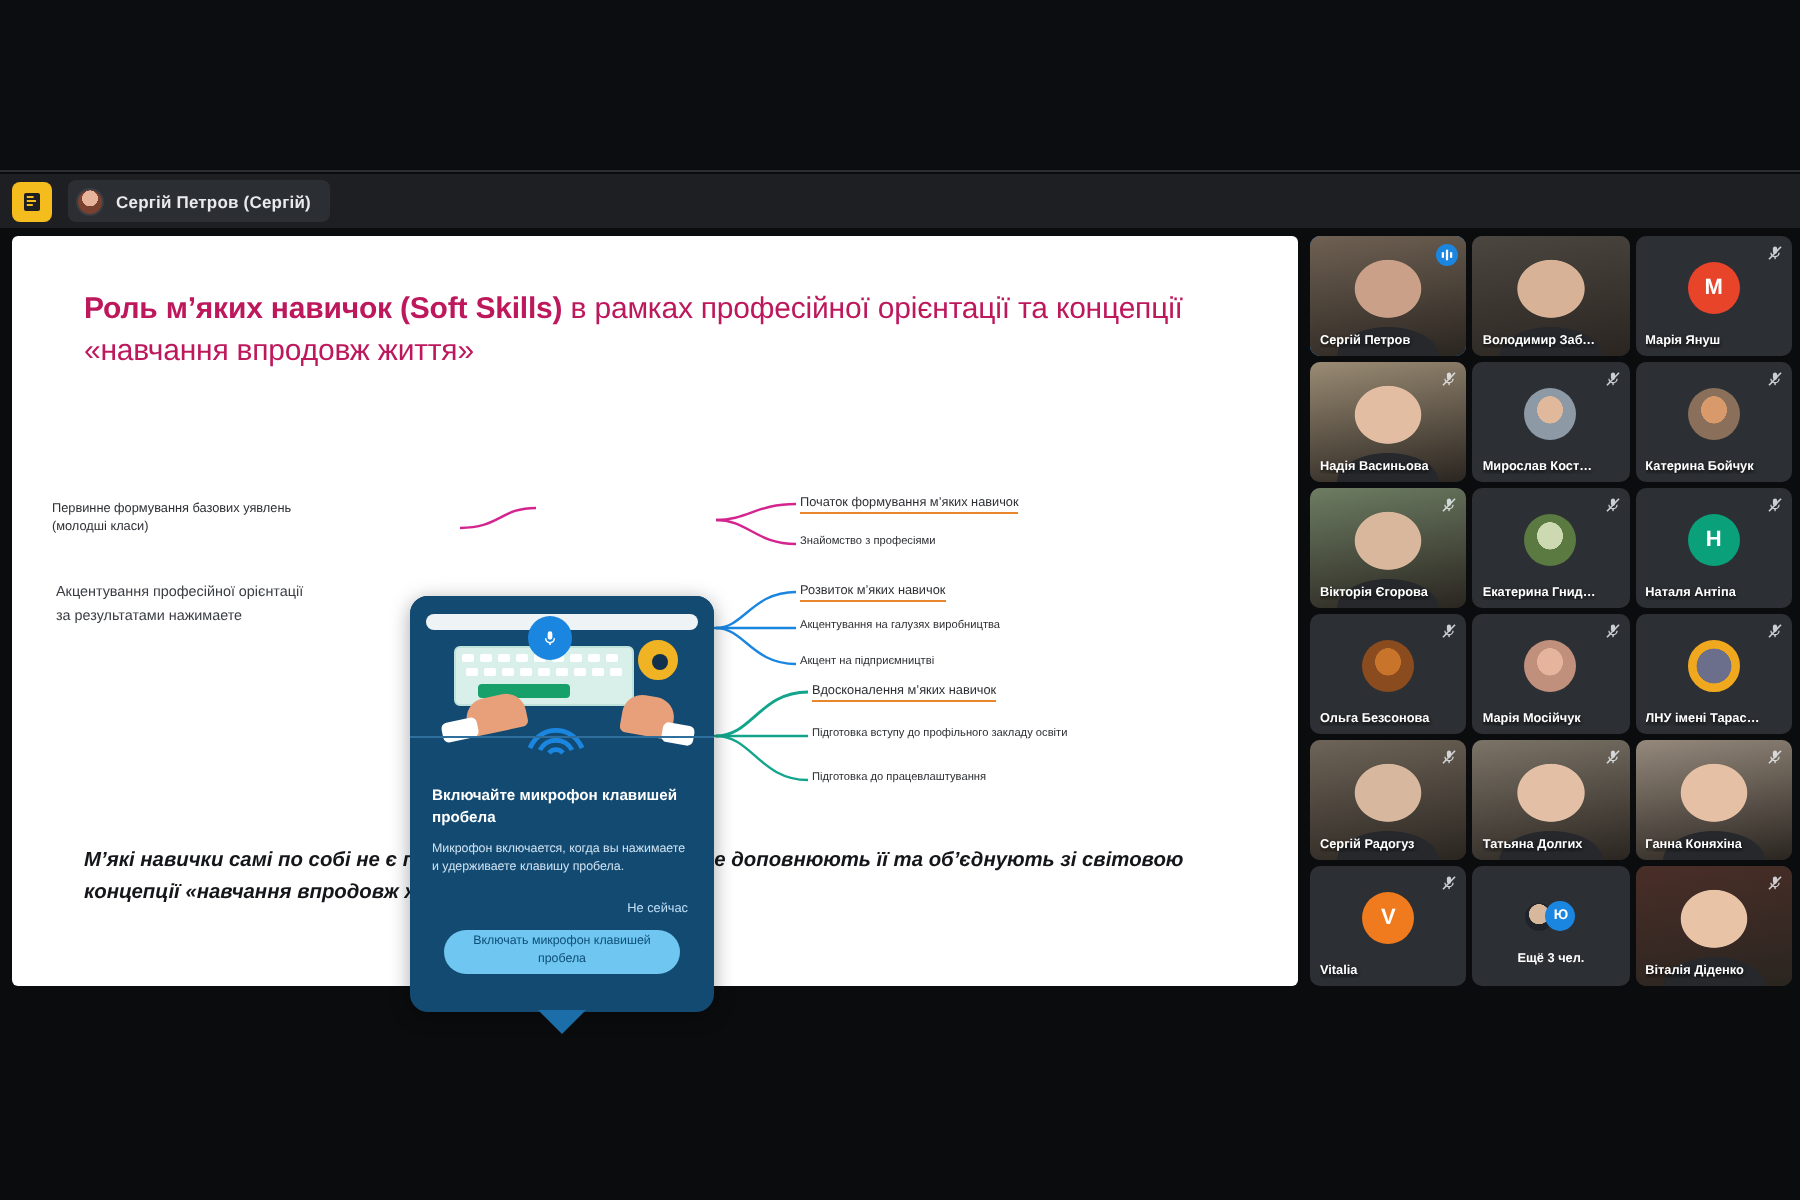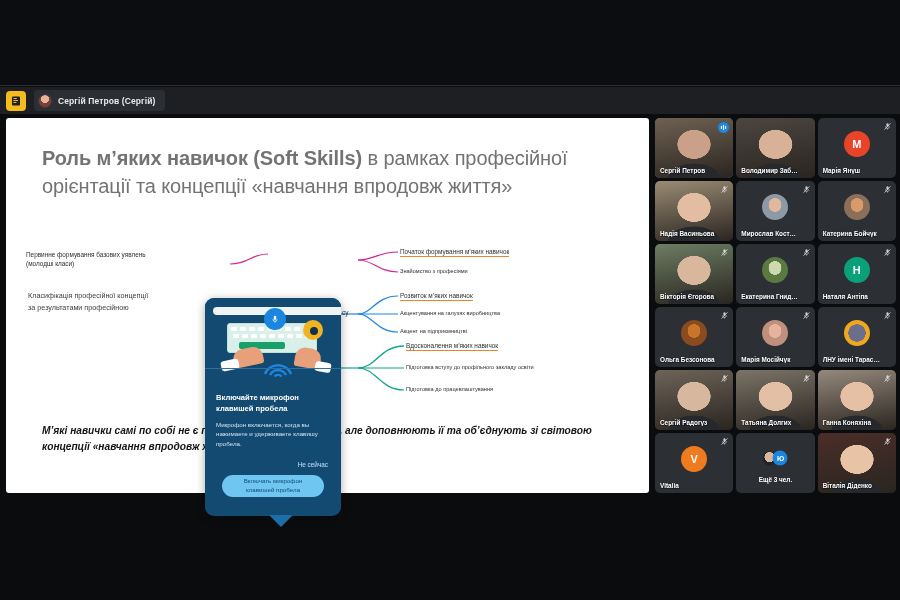--- a/index.html
+++ b/index.html
@@ -24,39 +24,39 @@
   .share-tab{height:21px;background:#2b2e33;border-radius:4px;display:flex;align-items:center;
              padding:0 10px 0 4px;flex:0 0 auto;}
   .tab-ava{width:14px;height:14px;border-radius:50%;margin-right:6px;flex:0 0 auto;
            background:radial-gradient(circle at 50% 35%, #e6b49a 0 40%, #7a4030 41% 100%);
            border:1px solid #3a3d42;box-sizing:border-box;}
   .tab-label{font-size:8.5px;color:#e8eaec;font-weight:bold;white-space:nowrap;letter-spacing:.1px;}
 
   
   .slide{position:absolute;left:6px;top:118px;width:643px;height:375px;background:#ffffff;
          border-radius:3px;overflow:hidden;}
-  .slide-title{position:absolute;left:36px;top:27px;width:560px;font-size:20px;line-height:1.38;
-               color:#737373;letter-spacing:-.1px;}
+  .slide-title{position:absolute;left:36px;top:27px;width:560px;font-size:15px;line-height:1.38;
+               color:#be185d;letter-spacing:-.1px;}
   .slide-title b{font-weight:bold;}
   .slide-title span{font-weight:normal;}
 
   
   .diagram{position:absolute;left:0;top:128px;width:643px;height:185px;}
   .dg-txt{position:absolute;font-size:6.4px;color:#2d2f33;line-height:1.45;white-space:nowrap;}
   .dg-txt.small{font-size:5.6px;}
   .dg-ul{border-bottom:1px solid #e8862b;padding-bottom:1px;}
   .dg-left{font-size:7.2px;color:#3a3d42;line-height:1.6;}
   svg.dg-lines{position:absolute;left:0;top:0;width:643px;height:185px;overflow:visible;}
 
   
   .slide-caption{position:absolute;left:36px;top:305px;width:575px;font-size:10.2px;
                  font-style:italic;font-weight:bold;color:#15161a;line-height:1.55;}
 
   
-  .popup{position:absolute;left:205px;top:298px;width:136px;border-radius:9px;
+  .popup{position:absolute;left:205px;top:298px;width:152px;border-radius:9px;
          background:#134a72;overflow:visible;box-shadow:0 2px 10px rgba(0,0,0,.35);}
   .popup-art{position:relative;height:84px;background:#134a72;border-radius:9px 9px 0 0;overflow:hidden;}
   .art-desk{position:absolute;left:8px;top:9px;width:136px;height:8px;border-radius:4px;background:#eef4f6;}
   .art-kb{position:absolute;left:22px;top:25px;width:90px;height:30px;border-radius:3px;
           background:#d9f0ea;border:1px solid #bfe3da;box-sizing:border-box;}
   .art-kb i{position:absolute;display:block;background:#fff;border-radius:1px;width:6px;height:4px;}
   .art-space{position:absolute;left:34px;top:44px;width:46px;height:7px;border-radius:2px;background:#17a06a;}
   .art-mic{position:absolute;left:59px;top:10px;width:22px;height:22px;border-radius:50%;
            background:#1b86e0;display:flex;align-items:center;justify-content:center;}
   .art-lamp{position:absolute;right:18px;top:22px;width:20px;height:20px;border-radius:50%;
@@ -143,22 +143,22 @@
         <path d="M352 68 L 392 68" stroke="#1b86e0" stroke-width="1.2" fill="none"></path>
         <path d="M352 68 C 366 68 370 86 392 86" stroke="#1b86e0" stroke-width="1.2" fill="none"></path>
 
         <path d="M330 122 L 352 122" stroke="#12a58c" stroke-width="1.2" fill="none"></path>
         <path d="M352 122 C 370 122 374 100 398 100" stroke="#12a58c" stroke-width="1.4" fill="none"></path>
         <path d="M352 122 L 398 122" stroke="#12a58c" stroke-width="1.2" fill="none"></path>
         <path d="M352 122 C 370 122 374 144 398 144" stroke="#12a58c" stroke-width="1.2" fill="none"></path>
       </svg>
 
       <div class="dg-left" style="left:22px;top:44px;position:absolute;width:190px;">
-        <div>Класифікація професійної концепції</div>
-        <div>за результатами професійною</div>
+        <div>Акцентування професійної орієнтації</div>
+        <div>за результатами нажимаете</div>
       </div>
 
       <div class="dg-txt" style="left:20px;top:4px;width:190px;white-space:normal;">
         <span>Первинне формування базових уявлень</span><br>
         <span>(молодші класи)</span>
       </div>
       <div class="dg-txt" style="left:336px;top:62px;">су</div>
       <div class="dg-txt" style="left:284px;top:116px;">кар’єрного плану</div>
 
       <div class="dg-txt" style="left:394px;top:1px;">

